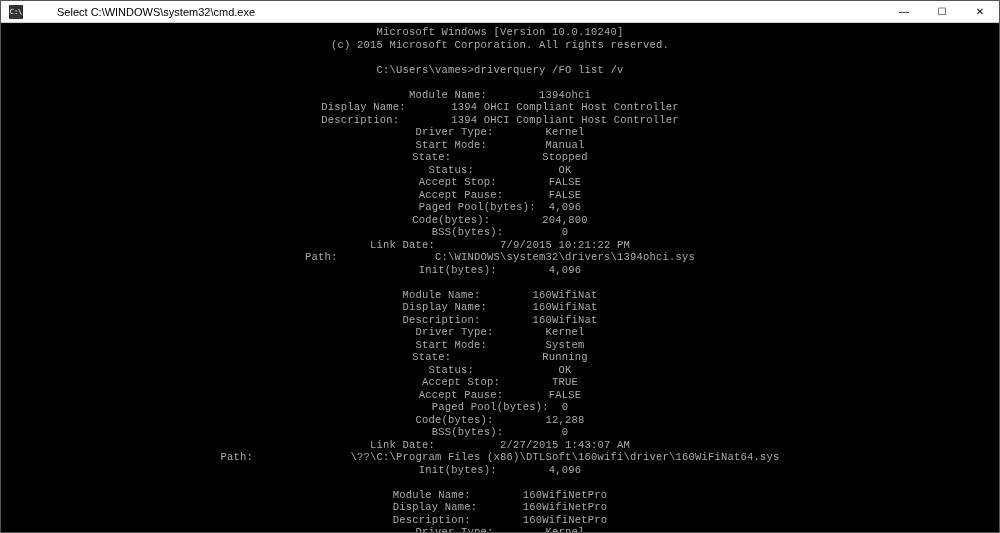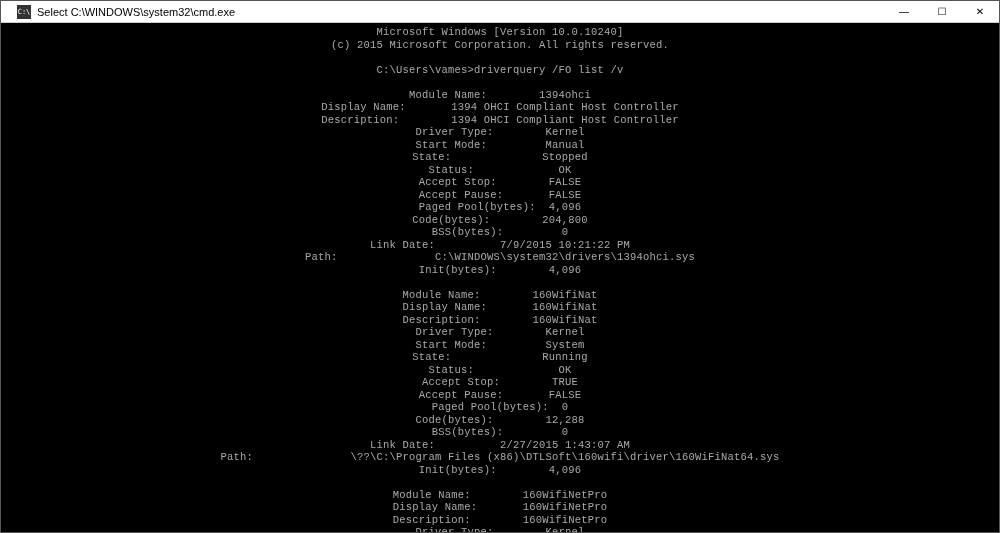--- a/index.html
+++ b/index.html
@@ -1,18 +1,18 @@
 <!DOCTYPE html>
 <html><head>
 <meta charset="utf-8">
 <style>
   * { margin: 0; padding: 0; box-sizing: border-box; }
   html, body { width: 1000px; height: 533px; font-family: 'Segoe UI', Tahoma, sans-serif; overflow: hidden; background: #fff; }
   .window { width: 1000px; height: 533px; display: flex; flex-direction: column; border: 1px solid #555; }
-  .titlebar { height: 22px; background: #fff; display: flex; align-items: center; padding-left: 16px; border-bottom: 1px solid #ccc; }
+  .titlebar { height: 22px; background: #fff; display: flex; align-items: center; padding-left: 8px; border-bottom: 1px solid #ccc; gap: 28px; }
   .titlebar-icon { width: 14px; height: 14px; background: #333; margin-right: 6px; display:inline-block; }
   .titlebar-icon::before { content:"C:\\"; font-size:7px; color:#fff; display:block; line-height:14px; text-align:center; font-family:Consolas,monospace;}
   .titlebar-title { font-size: 11px; color: #000; flex: 1; }
   .titlebar-controls { display: flex; height: 100%; }
   .titlebar-btn { width: 38px; height: 100%; display: flex; align-items: center; justify-content: center; font-size: 10px; color:#000; cursor:pointer; }
   .terminal { flex: 1; background: #000; color: #aaa; font-family: Consolas, 'Courier New', monospace; font-size: 10.5px; line-height: 12.5px; padding: 3px 3px; overflow: hidden; white-space: pre; letter-spacing: 0.2px; text-align: center; }
 </style>
 </head>
 <body>
 

